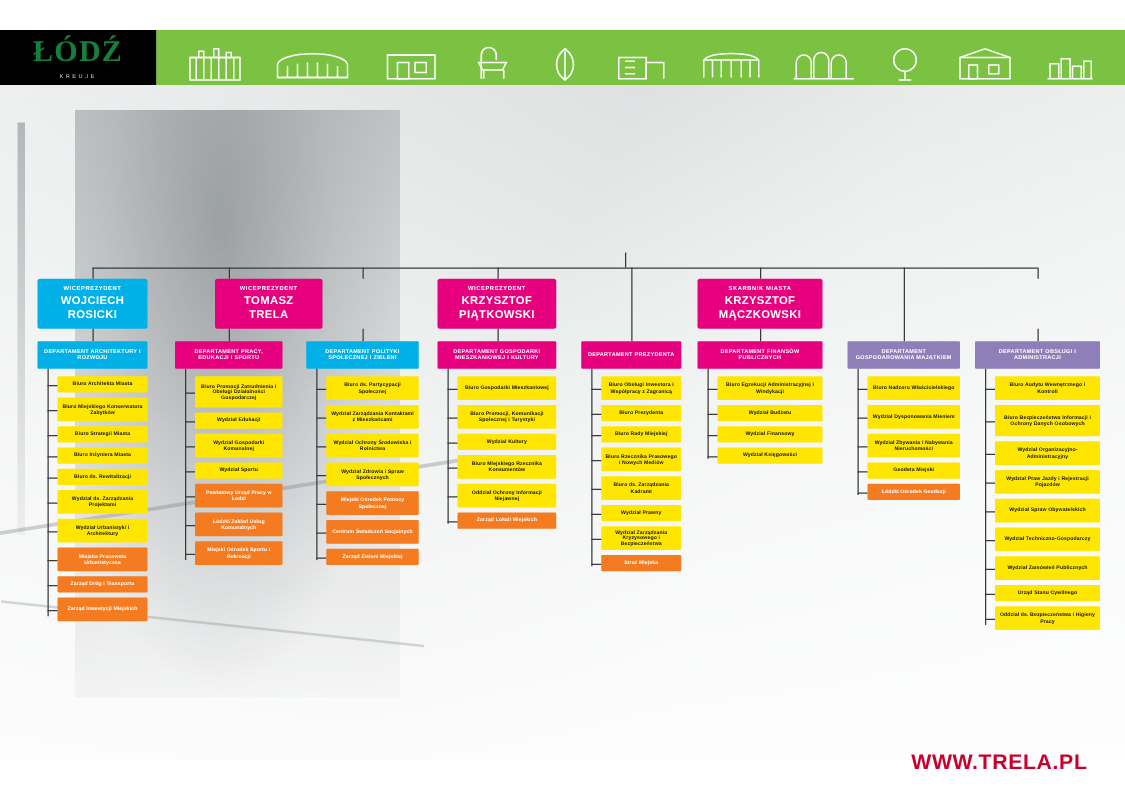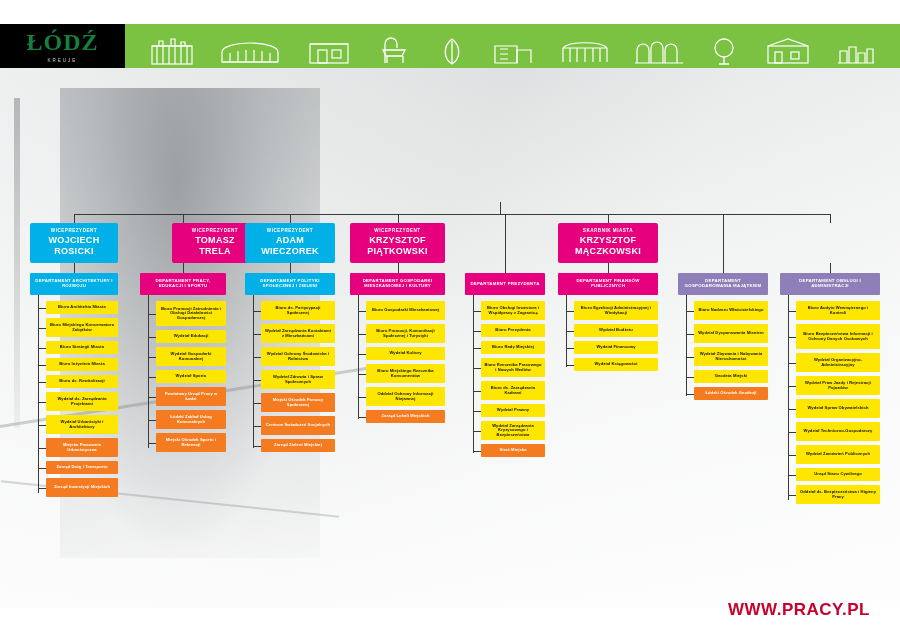--- a/index.html
+++ b/index.html
@@ -243,25 +243,20 @@
     <div class="node leaf" style="left: 156px; top: 302px; width: 70px; height: 13px;">Wydział Sportu</div>
     <div class="conn" style="left: 148px; top: 308.5px; width: 8px; height: 1px;"></div>
     <div class="node leaf orange" style="left: 156px; top: 319px; width: 70px; height: 19px;">Powiatowy Urząd Pracy w Łodzi</div>
     <div class="conn" style="left: 148px; top: 328.5px; width: 8px; height: 1px;"></div>
     <div class="node leaf orange" style="left: 156px; top: 342px; width: 70px; height: 19px;">Łódzki Zakład Usług Komunalnych</div>
     <div class="conn" style="left: 148px; top: 351.5px; width: 8px; height: 1px;"></div>
     <div class="node leaf orange" style="left: 156px; top: 365px; width: 70px; height: 19px;">Miejski Ośrodek Sportu i Rekreacji</div>
     <div class="conn" style="left: 148px; top: 374.5px; width: 8px; height: 1px;"></div>
     <div class="conn" style="left: 148px; top: 227px; width: 1px; height: 153px;"></div>
     <div class="conn" style="left: 290px; top: 146px; width: 1px; height: 9px;"></div>
-    <div class="node vp" style="left: 245px; top: 155px; width: 90px; height: 40px; background: rgb(0, 176, 230);">
-      <div class="role">WICEPREZYDENT</div>
-      <div class="name">ADAM<br>WIECZOREK</div>
-      <div class="sub"></div>
-    </div>
     <div class="conn" style="left: 290px; top: 195px; width: 1px; height: 10px;"></div>
     <div class="node dept" style="left: 245px; top: 205px; width: 90px; height: 22px; background: rgb(0, 176, 230);">DEPARTAMENT POLITYKI SPOŁECZNEJ I ZIELENI</div>
     <div class="node leaf" style="left: 261px; top: 233px; width: 74px; height: 19px;">Biuro ds. Partycypacji Społecznej</div>
     <div class="conn" style="left: 253px; top: 242.5px; width: 8px; height: 1px;"></div>
     <div class="node leaf" style="left: 261px; top: 256px; width: 74px; height: 19px;">Wydział Zarządzania Kontaktami z Mieszkańcami</div>
     <div class="conn" style="left: 253px; top: 265.5px; width: 8px; height: 1px;"></div>
     <div class="node leaf" style="left: 261px; top: 279px; width: 74px; height: 19px;">Wydział Ochrony Środowiska i Rolnictwa</div>
     <div class="conn" style="left: 253px; top: 288.5px; width: 8px; height: 1px;"></div>
     <div class="node leaf" style="left: 261px; top: 302px; width: 74px; height: 19px;">Wydział Zdrowia i Spraw Społecznych</div>
     <div class="conn" style="left: 253px; top: 311.5px; width: 8px; height: 1px;"></div>
@@ -359,13 +354,13 @@
     <div class="conn" style="left: 788px; top: 363.5px; width: 8px; height: 1px;"></div>
     <div class="node leaf" style="left: 796px; top: 377px; width: 84px; height: 19px;">Wydział Zamówień Publicznych</div>
     <div class="conn" style="left: 788px; top: 386.5px; width: 8px; height: 1px;"></div>
     <div class="node leaf" style="left: 796px; top: 400px; width: 84px; height: 13px;">Urząd Stanu Cywilnego</div>
     <div class="conn" style="left: 788px; top: 406.5px; width: 8px; height: 1px;"></div>
     <div class="node leaf" style="left: 796px; top: 417px; width: 84px; height: 19px;">Oddział ds. Bezpieczeństwa i Higieny Pracy</div>
     <div class="conn" style="left: 788px; top: 426.5px; width: 8px; height: 1px;"></div>
     <div class="conn" style="left: 788px; top: 227px; width: 1px; height: 205px;"></div>
   </div>
 
-<div class="footer">WWW.PRACY.PL</div>
+<div class="footer">WWW.TRELA.PL</div>
 
 </body></html>

